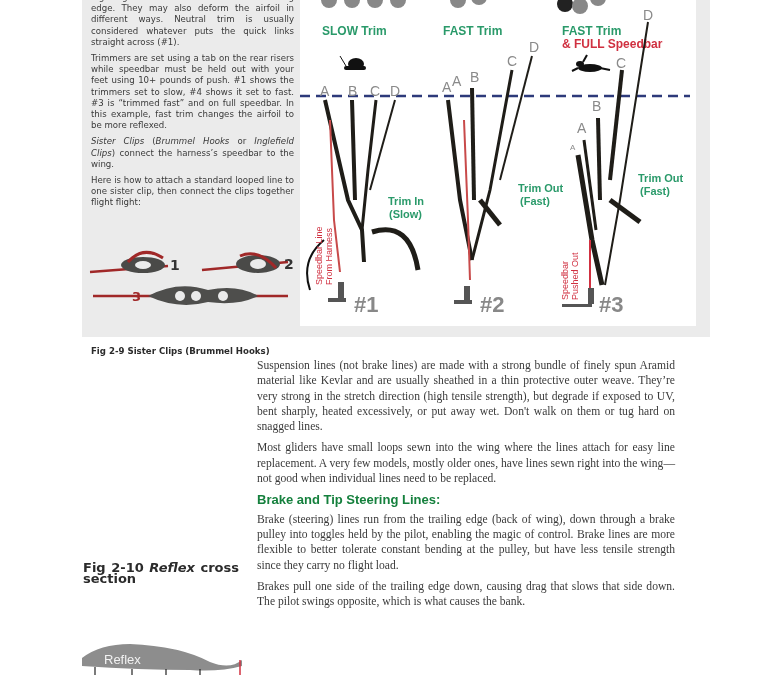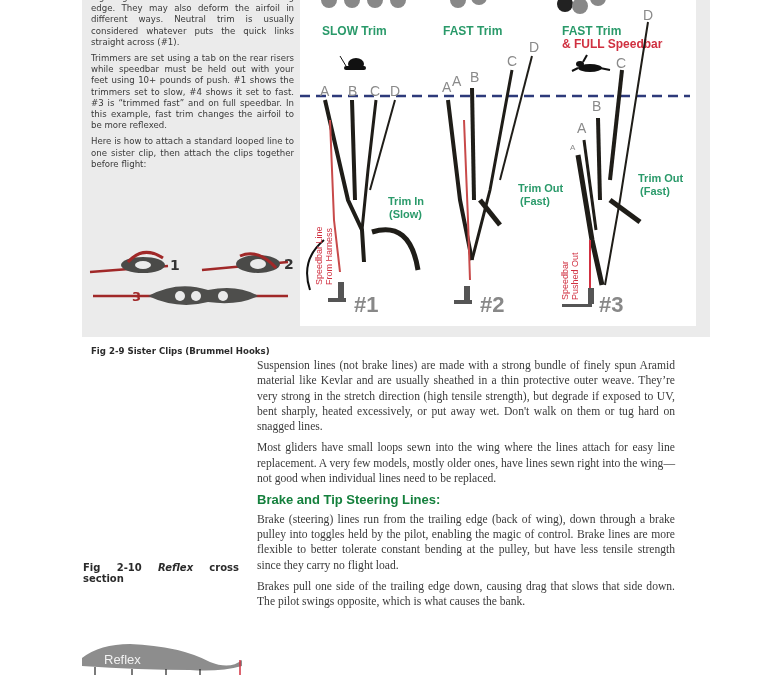--- a/index.html
+++ b/index.html
@@ -14,34 +14,35 @@
   .clips-area { position: absolute; left: 88px; top: 240px; width: 205px; height: 68px; }
   .fig-caption { position: absolute; left: 91px; top: 314px; font-size: 8.6px; font-weight: bold; color: #2b2b2b; margin-top: 32px; }
 
   .diagram-panel { position: absolute; left: 300px; top: 0; width: 396px; height: 326px; background: #ffffff; }
   .diagram-panel svg { position: absolute; left: 0; top: 0; }
 
   .main-text { position: absolute; left: 257px; top: 358px; width: 418px; font-family: "Liberation Serif", serif; font-size: 11.6px; line-height: 15.3px; color: #3a3a3a; text-align: justify; }
   .main-text p { margin-bottom: 6px; }
   .main-text h3 { font-family: "Liberation Sans", sans-serif; font-size: 13px; font-weight: bold; color: #15803d; margin: 1px 0 4px 0; }
 
-  .left-fig { position: absolute; left: 83px; top: 562px; width: 156px; font-size: 10px; line-height: 11.3px; color: #3a3a3a; text-align: justify; }
+  .left-fig { position: absolute; left: 83px; top: 562px; width: 156px; font-size: 13px; line-height: 11.3px; color: #3a3a3a; text-align: justify; }
   .left-fig .cap { font-weight: bold; color: #2b2b2b; margin-bottom: 4px; }
   .left-fig em { font-style: italic; }
   .reflex-fig { position: absolute; left: 80px; top: 640px; width: 165px; height: 35px; }
 </style>
 </head>
 <body>
 
 <div class="top-panel"></div>
 
 <div class="sidebar-text">
   <p>ing edge while trimmers raise the trailing edge. They may also deform the airfoil in different ways. Neutral trim is usually considered whatever puts the quick links straight across (#1).</p>
   <p>Trimmers are set using a tab on the rear risers while speedbar must be held out with your feet using 10+ pounds of push. #1 shows the trimmers set to slow, #4 shows it set to fast. #3 is “trimmed fast” and on full speedbar. In this example, fast trim changes the airfoil to be more reflexed.</p>
-  <p>Here is how to attach a standard looped line to one sister clip, then attach the clips together before flight:</p>
+  <p><em>Sister Clips</em><span> (</span><em>Brummel Hooks</em><span> or </span><em>Inglefield Clips</em><span>) connect the harness’s speedbar to the wing.</span></p>
+  <p>Here is how to attach a standard looped line to one sister clip, then connect the clips together flight flight:</p>
 </div>
 
 <svg class="clips-area" width="205" height="68" viewBox="0 0 205 68">
   <g>
     <line x1="2" y1="32" x2="80" y2="26" stroke="#a02828" stroke-width="2.5"></line>
     <ellipse cx="55" cy="25" rx="22" ry="8" fill="#4a4a48"></ellipse>
     <ellipse cx="55" cy="25" rx="8" ry="4" fill="#ebebeb"></ellipse>
     <path d="M40 22 Q55 5 75 18" stroke="#a02828" stroke-width="3" fill="none"></path>
   </g>
   <text x="82" y="30" font-family="DejaVu Sans, sans-serif" font-weight="bold" font-size="14" fill="#333">1</text>

